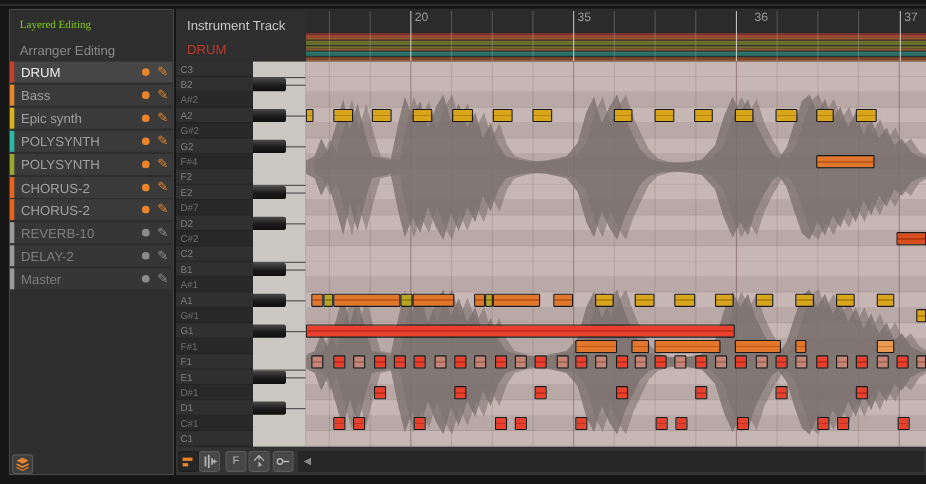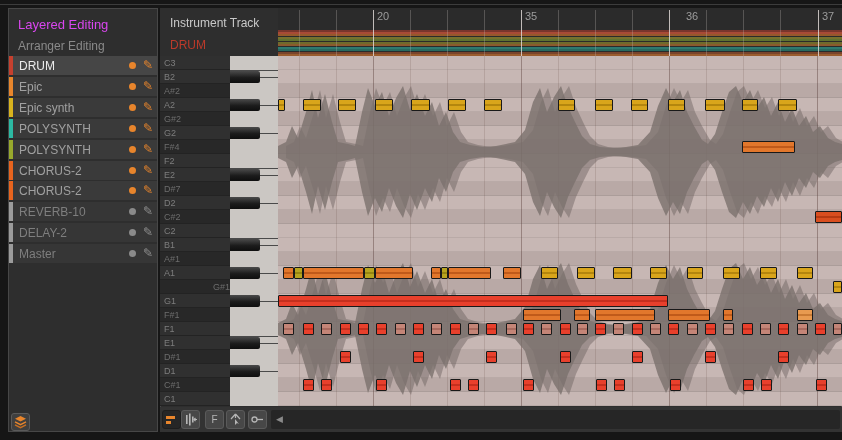--- a/index.html
+++ b/index.html
@@ -2,21 +2,21 @@
 <html><head>
 <meta charset="utf-8">
 <style>
   html,body{margin:0;padding:0;background:#161616;width:842px;height:440px;overflow:hidden;
     font-family:"Liberation Sans",sans-serif;}
   #stage{position:relative;width:842px;height:440px;background:#161616;}
   .hairline{position:absolute;left:0;top:4px;width:842px;height:1px;background:#3c3c3c;}
   
   #left-panel{position:absolute;left:8px;top:8px;width:150px;height:424px;background:#2e2e2e;
     box-shadow:inset 0 0 0 1px #474747;}
-  .lp-title{position:absolute;left:10px;top:9px;font-size:13px;color:#d946ef;}
+  .lp-title{position:absolute;left:10px;top:9px;font-size:10px;color:#84cc16;font-family:Liberation Serif, serif;}
   .lp-sub{position:absolute;left:10px;top:31px;font-size:12px;color:#8a8a8a;}
   .track-row{position:absolute;left:1px;width:148px;height:19px;background:#3a3a3a;}
   .track-row.selected{background:#464646;}
   .track-row.inactive{background:#363636;}
   .track-color{position:absolute;left:0;top:0;width:4px;height:19px;}
   .track-name{position:absolute;left:10px;top:3px;font-size:12px;color:#a0a0a0;white-space:nowrap;}
   .track-row.selected .track-name{color:#ececec;}
   .track-row.inactive .track-name{color:#7e7e7e;}
   .track-dot{position:absolute;right:21px;top:6px;width:7px;height:7px;border-radius:50%;}
   .track-pencil{position:absolute;right:4px;top:2px;font-size:12px;}
@@ -66,21 +66,21 @@
     <div class="lp-sub">Arranger Editing</div>
     <div id="track-list">
         <div class="track-row selected" style="top: 48px;">
           <div class="track-color" style="background: rgb(198, 64, 46);"></div>
           <div class="track-name">DRUM</div>
           <div class="track-dot" style="background: rgb(232, 133, 44);"></div>
           <div class="track-pencil" style="color: rgb(232, 133, 44);">✎</div>
         </div>
         <div class="track-row" style="top: 69px;">
           <div class="track-color" style="background: rgb(232, 134, 44);"></div>
-          <div class="track-name">Epic</div>
+          <div class="track-name">Bass</div>
           <div class="track-dot" style="background: rgb(232, 133, 44);"></div>
           <div class="track-pencil" style="color: rgb(232, 133, 44);">✎</div>
         </div>
         <div class="track-row" style="top: 90px;">
           <div class="track-color" style="background: rgb(217, 179, 30);"></div>
           <div class="track-name">Epic synth</div>
           <div class="track-dot" style="background: rgb(232, 133, 44);"></div>
           <div class="track-pencil" style="color: rgb(232, 133, 44);">✎</div>
         </div>
         <div class="track-row" style="top: 111px;">
@@ -182,21 +182,21 @@
         <div class="klabel sharp" style="top: 84px;">F#4</div>
         <div class="klabel natural" style="top: 98px;">F2</div>
         <div class="klabel natural" style="top: 112px;">E2</div>
         <div class="klabel sharp" style="top: 126px;">D#7</div>
         <div class="klabel natural" style="top: 140px;">D2</div>
         <div class="klabel sharp" style="top: 154px;">C#2</div>
         <div class="klabel natural" style="top: 168px;">C2</div>
         <div class="klabel natural" style="top: 182px;">B1</div>
         <div class="klabel sharp" style="top: 196px;">A#1</div>
         <div class="klabel natural" style="top: 210px;">A1</div>
-        <div class="klabel sharp" style="top: 224px; text-align: right;">G#1</div>
+        <div class="klabel sharp" style="top: 224px;">G#1</div>
         <div class="klabel natural" style="top: 238px;">G1</div>
         <div class="klabel sharp" style="top: 252px;">F#1</div>
         <div class="klabel natural" style="top: 266px;">F1</div>
         <div class="klabel natural" style="top: 280px;">E1</div>
         <div class="klabel sharp" style="top: 294px;">D#1</div>
         <div class="klabel natural" style="top: 308px;">D1</div>
         <div class="klabel sharp" style="top: 322px;">C#1</div>
         <div class="klabel natural" style="top: 336px;">C1</div>
       </div>
     <div id="keys">

